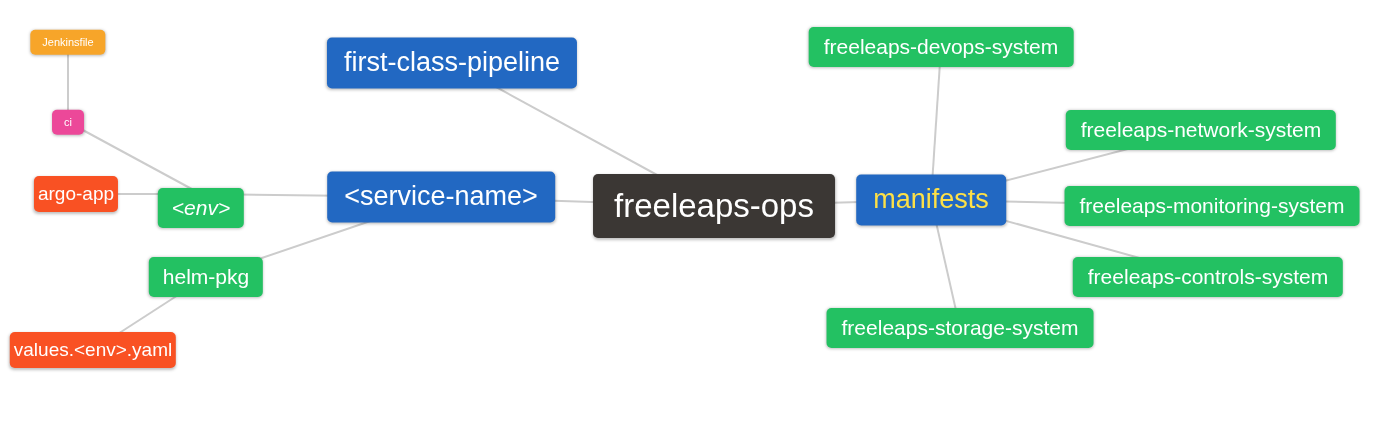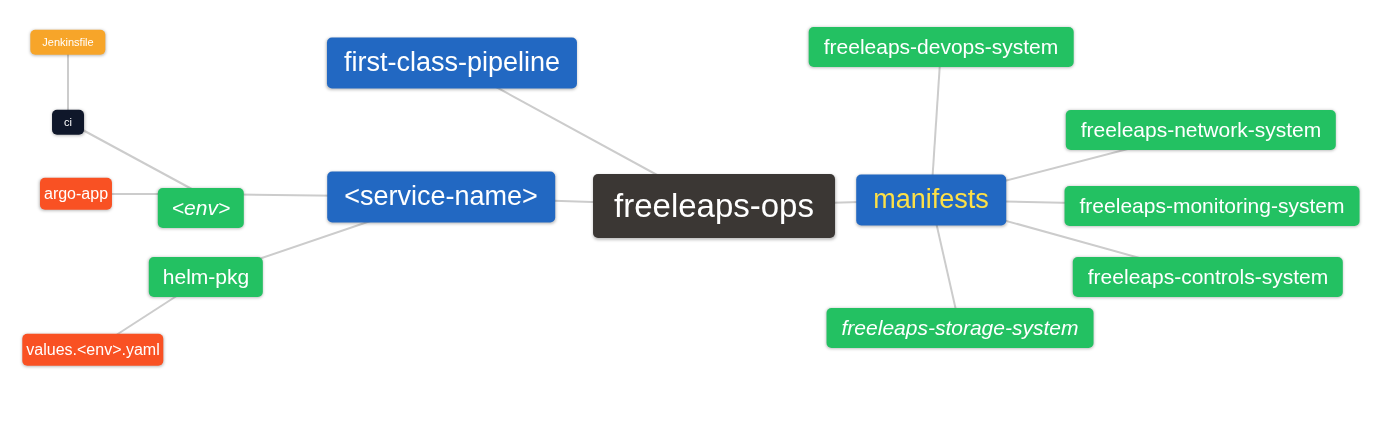--- a/index.html
+++ b/index.html
@@ -28,21 +28,21 @@
     z-index: 2;
     color: #ffffff;
     white-space: nowrap;
     border-radius: 5px;
     box-shadow: 0 1px 3px rgba(0,0,0,0.25);
     text-align: center;
     line-height: 1.15;
     cursor: default;
   }
   .node.xs { font-size: 11px; padding: 6px 12px; }
-  .node.s  { font-size: 16px; padding: 7px 4px; }
+  .node.s  { font-size: 19px; padding: 7px 4px; }
   .node.m  { font-size: 21px; padding: 8px 14px; }
   .node.g  { font-size: 21px; padding: 8px 15px; }
   .node.l  { font-size: 27px; padding: 10px 17px; }
   .node.xl { font-size: 33px; padding: 13px 21px; }
 </style>
 </head>
 <body>
 
 <div class="canvas">
   <svg id="edge-layer" xmlns="http://www.w3.org/2000/svg" viewBox="0 0 1390 421">
@@ -56,28 +56,28 @@
       <line x1="441" y1="197" x2="714" y2="206" stroke="#CCCCCC" stroke-width="2"></line>
       <line x1="714" y1="206" x2="931" y2="200" stroke="#CCCCCC" stroke-width="2"></line>
       <line x1="931" y1="200" x2="941" y2="47" stroke="#CCCCCC" stroke-width="2"></line>
       <line x1="931" y1="200" x2="1201" y2="130" stroke="#CCCCCC" stroke-width="2"></line>
       <line x1="931" y1="200" x2="1212" y2="206" stroke="#CCCCCC" stroke-width="2"></line>
       <line x1="931" y1="200" x2="1208" y2="277" stroke="#CCCCCC" stroke-width="2"></line>
       <line x1="931" y1="200" x2="960" y2="328" stroke="#CCCCCC" stroke-width="2"></line>
     </svg>
   <div id="node-layer">
       <div class="node xs" style="left: 68px; top: 42px; background: rgb(247, 165, 41); color: rgb(255, 255, 255);">Jenkinsfile</div>
-      <div class="node xs" style="left: 68px; top: 122px; background: #0f172a; color: rgb(255, 255, 255);">ci</div>
+      <div class="node xs" style="left: 68px; top: 122px; background: #ec4899; color: rgb(255, 255, 255);">ci</div>
       <div class="node s" style="left: 76px; top: 194px; background: rgb(249, 81, 35); color: rgb(255, 255, 255);">argo-app</div>
       <div class="node m" style="left: 201px; top: 208px; background: rgb(35, 193, 98); color: rgb(255, 255, 255); font-style: italic;">&lt;env&gt;</div>
       <div class="node m" style="left: 206px; top: 277px; background: rgb(35, 193, 98); color: rgb(255, 255, 255);">helm-pkg</div>
       <div class="node s" style="left: 93px; top: 350px; background: rgb(249, 81, 35); color: rgb(255, 255, 255);">values.&lt;env&gt;.yaml</div>
       <div class="node l" style="left: 452px; top: 63px; background: rgb(34, 104, 194); color: rgb(255, 255, 255);">first-class-pipeline</div>
       <div class="node l" style="left: 441px; top: 197px; background: rgb(34, 104, 194); color: rgb(255, 255, 255);">&lt;service-name&gt;</div>
       <div class="node xl" style="left: 714px; top: 206px; background: rgb(59, 55, 52); color: rgb(255, 255, 255);">freeleaps-ops</div>
       <div class="node l" style="left: 931px; top: 200px; background: rgb(34, 104, 194); color: #fde047;">manifests</div>
       <div class="node g" style="left: 941px; top: 47px; background: rgb(35, 193, 98); color: rgb(255, 255, 255);">freeleaps-devops-system</div>
       <div class="node g" style="left: 1201px; top: 130px; background: rgb(35, 193, 98); color: rgb(255, 255, 255);">freeleaps-network-system</div>
       <div class="node g" style="left: 1212px; top: 206px; background: rgb(35, 193, 98); color: rgb(255, 255, 255);">freeleaps-monitoring-system</div>
       <div class="node g" style="left: 1208px; top: 277px; background: rgb(35, 193, 98); color: rgb(255, 255, 255);">freeleaps-controls-system</div>
-      <div class="node g" style="left: 960px; top: 328px; background: rgb(35, 193, 98); color: rgb(255, 255, 255); font-style: italic;">freeleaps-storage-system</div>
+      <div class="node g" style="left: 960px; top: 328px; background: rgb(35, 193, 98); color: rgb(255, 255, 255);">freeleaps-storage-system</div>
     </div>
 </div>
 
 </body></html>

